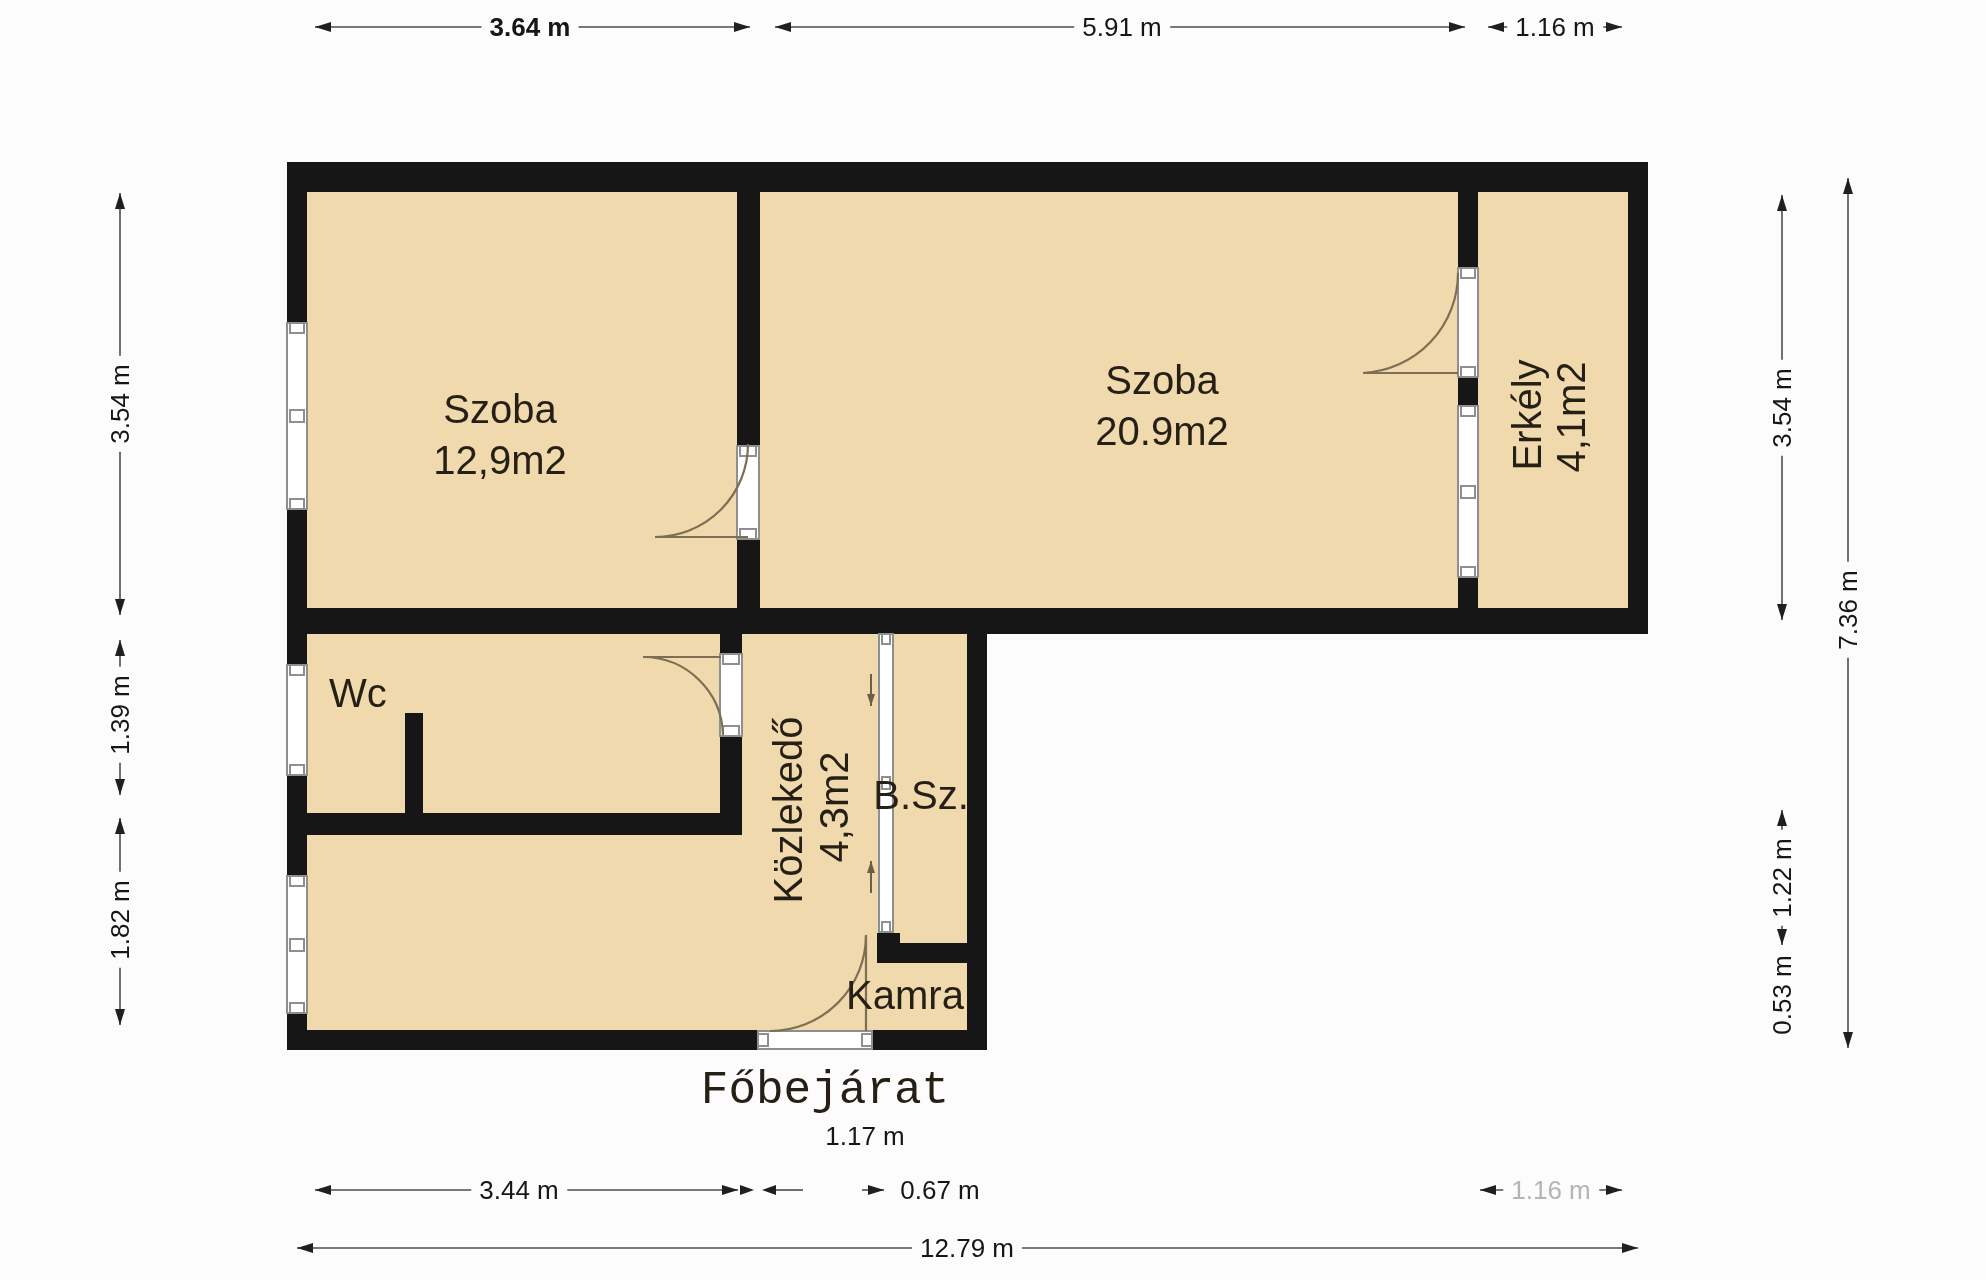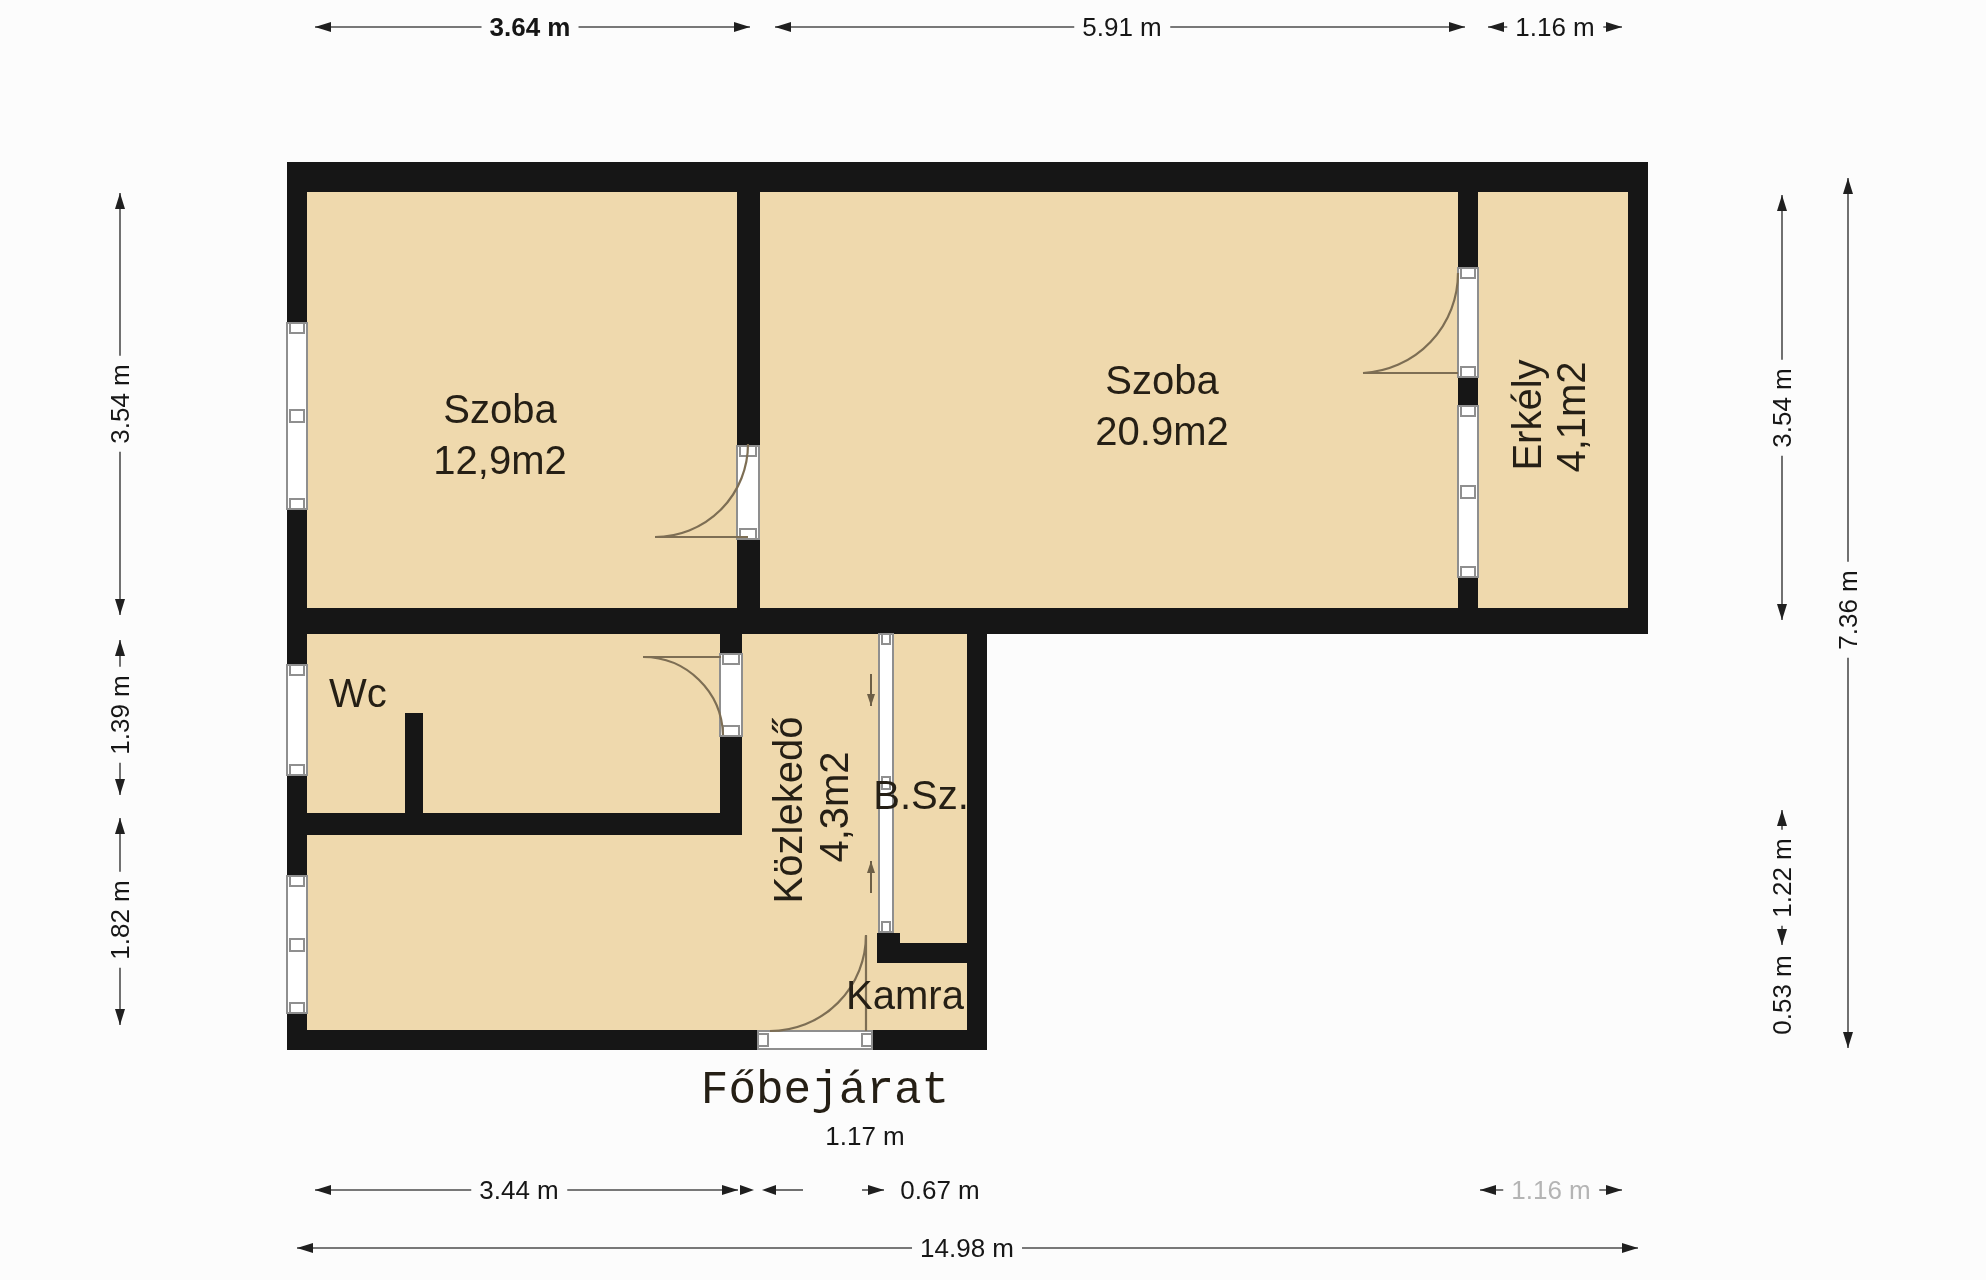--- a/index.html
+++ b/index.html
@@ -180,14 +180,14 @@
   <div class="dim rot" style="left:1782px;top:408px;">3.54 m</div>
   <div class="dim rot" style="left:1848px;top:610px;">7.36 m</div>
   <div class="dim rot" style="left:1782px;top:878px;">1.22 m</div>
   <div class="dim rot" style="left:1782px;top:995px;">0.53 m</div>
 
   <div class="dim" style="left:519px;top:1190px;">3.44 m</div>
   <div class="dim" style="left:833px;top:1136px;margin-left:32px;">1.17 m</div>
   <div class="dim" style="left:940px;top:1190px;">0.67 m</div>
   <div class="dim faded" style="left:1551px;top:1190px;">1.16 m</div>
 
-  <div class="dim" style="left:967px;top:1248px;">14.98 m</div>
+  <div class="dim" style="left:967px;top:1248px;">12.79 m</div>
 </div>
 
 </body></html>

